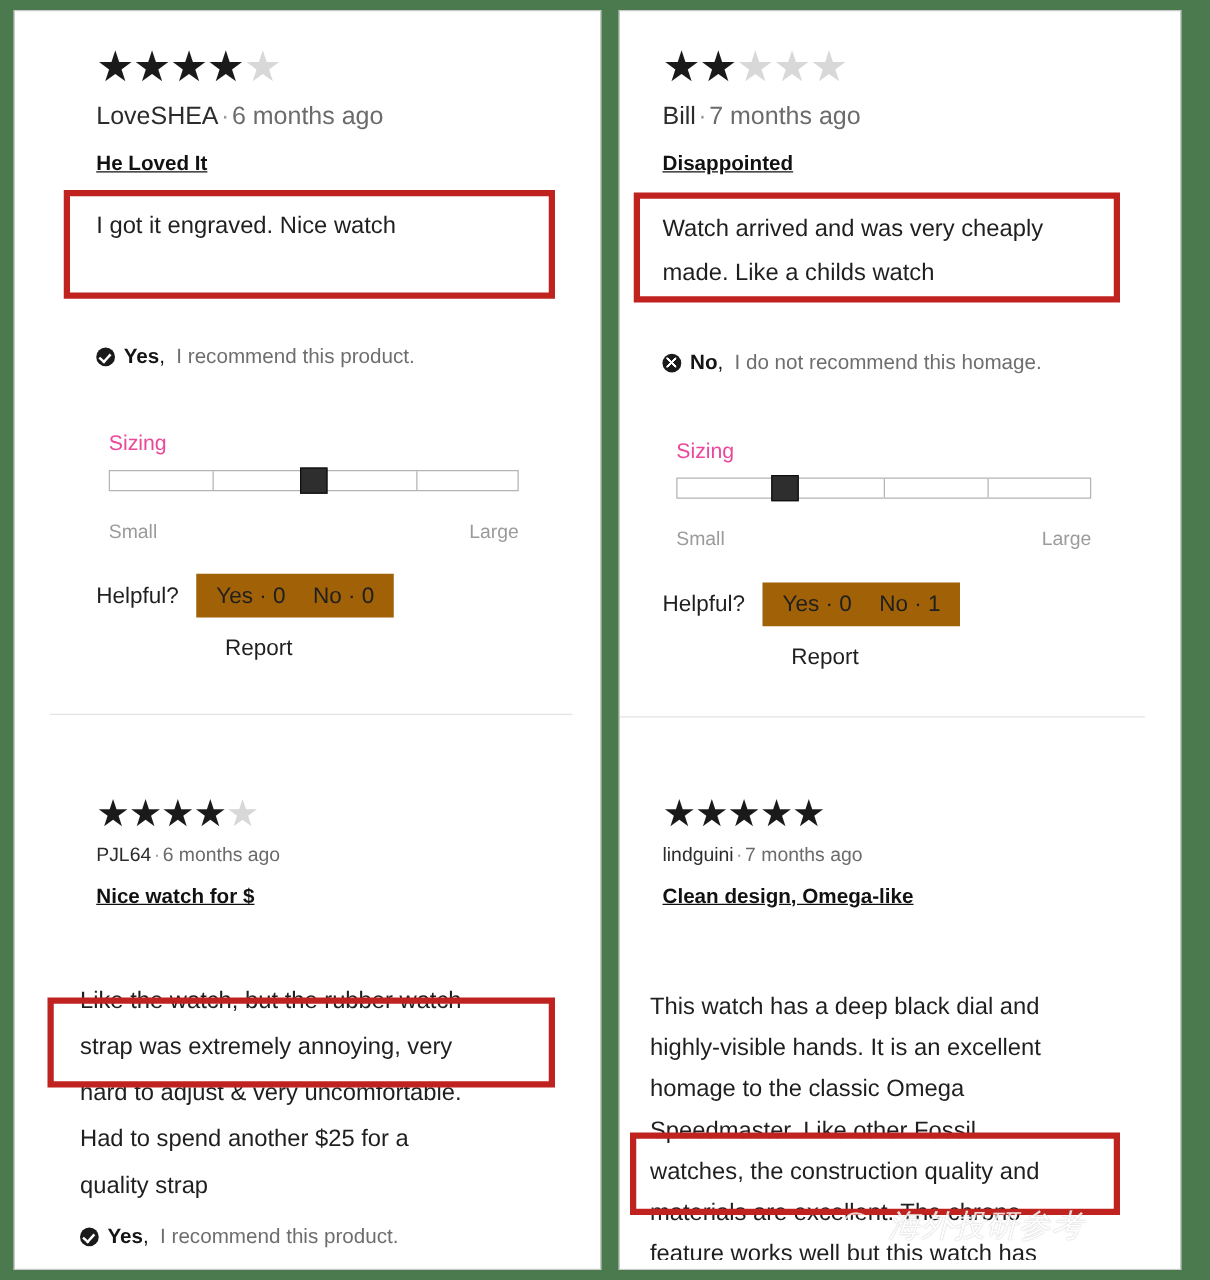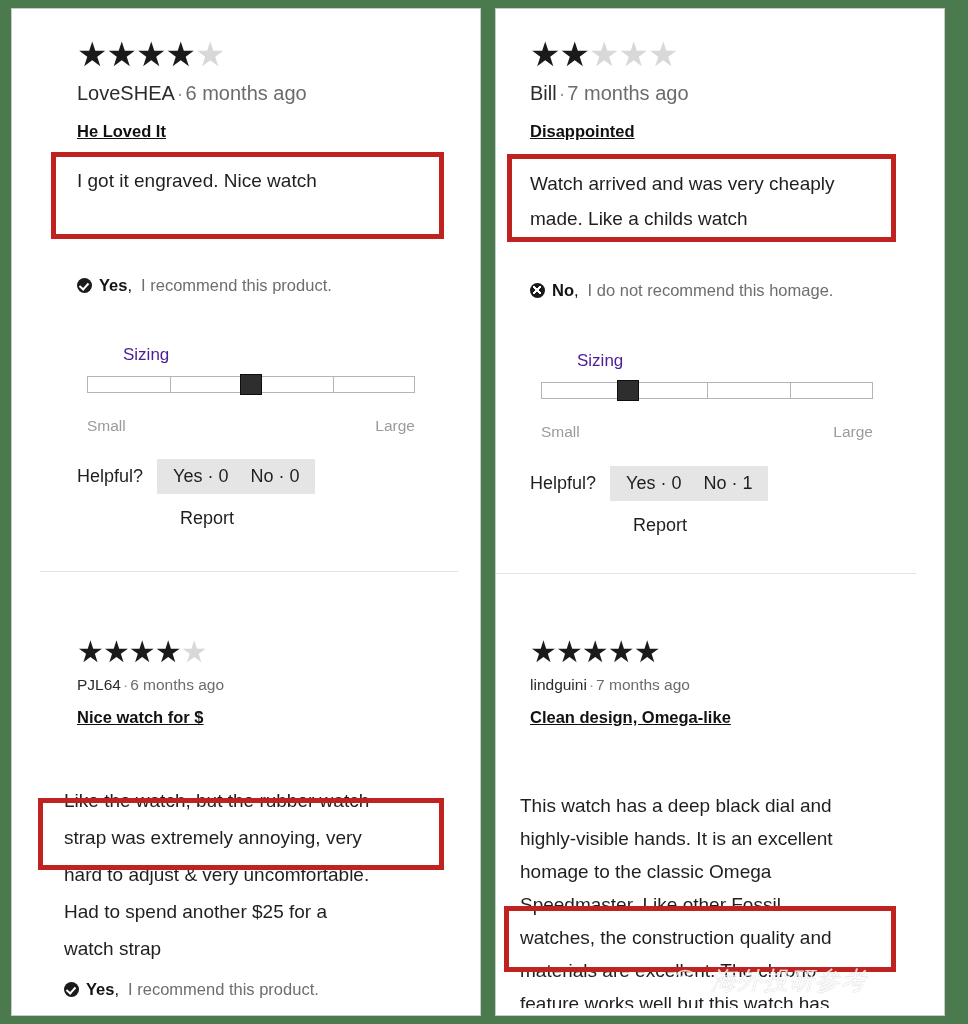--- a/index.html
+++ b/index.html
@@ -131,22 +131,21 @@
       linear-gradient(45deg, transparent 42%, #fff 42%, #fff 58%, transparent 58%),
       linear-gradient(-45deg, transparent 42%, #fff 42%, #fff 58%, transparent 58%);
     transform: none;
   }
   .recommend .yn { font-weight: bold; color: #141414; }
   .recommend .sep { color: #141414; margin-right: 9px; }
 
   
   .sizing-label {
     font-size: 17px;
-    color: #4c1d95;
-    margin-left: 36px;
+    color: #ec4899;
   }
   .slider {
     position: relative;
     height: 17px;
     border: 1px solid #b4b4b4;
     background: #ffffff;
     box-sizing: border-box;
     margin-top: 11px;
   }
   .slider .tick {
@@ -178,21 +177,21 @@
     display: flex;
     align-items: center;
     white-space: nowrap;
   }
   .helpful-label {
     font-size: 18px;
     color: #1f1f1f;
     margin-right: 14px;
   }
   .vote-pill {
-    background: #e5e5e5;
+    background: #a16207;
     display: flex;
     align-items: center;
     padding: 7px 16px;
     gap: 22px;
   }
   .vote-pill .vote {
     font-size: 18px;
     color: #1f1f1f;
   }
   .report {
@@ -298,21 +297,21 @@
           <span class="author">PJL64</span><span class="dot">·</span><span class="age">6 months ago</span>
         </div>
         <div class="rtitle" style="margin-top:14px;">Nice watch for $</div>
       </div>
 
       <div class="rbody" style="position:absolute; left:52px; top:757px; width:400px; line-height:37px;">
         <span class="ln">Like the watch, but the rubber watch</span>
         <span class="ln">strap was extremely annoying, very</span>
         <span class="ln">hard to adjust &amp; very uncomfortable.</span>
         <span class="ln">Had to spend another $25 for a</span>
-        <span class="ln">watch strap</span>
+        <span class="ln">quality strap</span>
       </div>
       <div class="hl" style="left:26px; top:789px; width:406px; height:72px;"></div>
 
       <div class="recommend" style="position:absolute; left:52px; top:971px;">
         <span class="badge-ico"></span>
         <span class="yn">Yes</span>
           <span class="sep">,</span>
         <span>I recommend this product.</span>
       </div>
 

